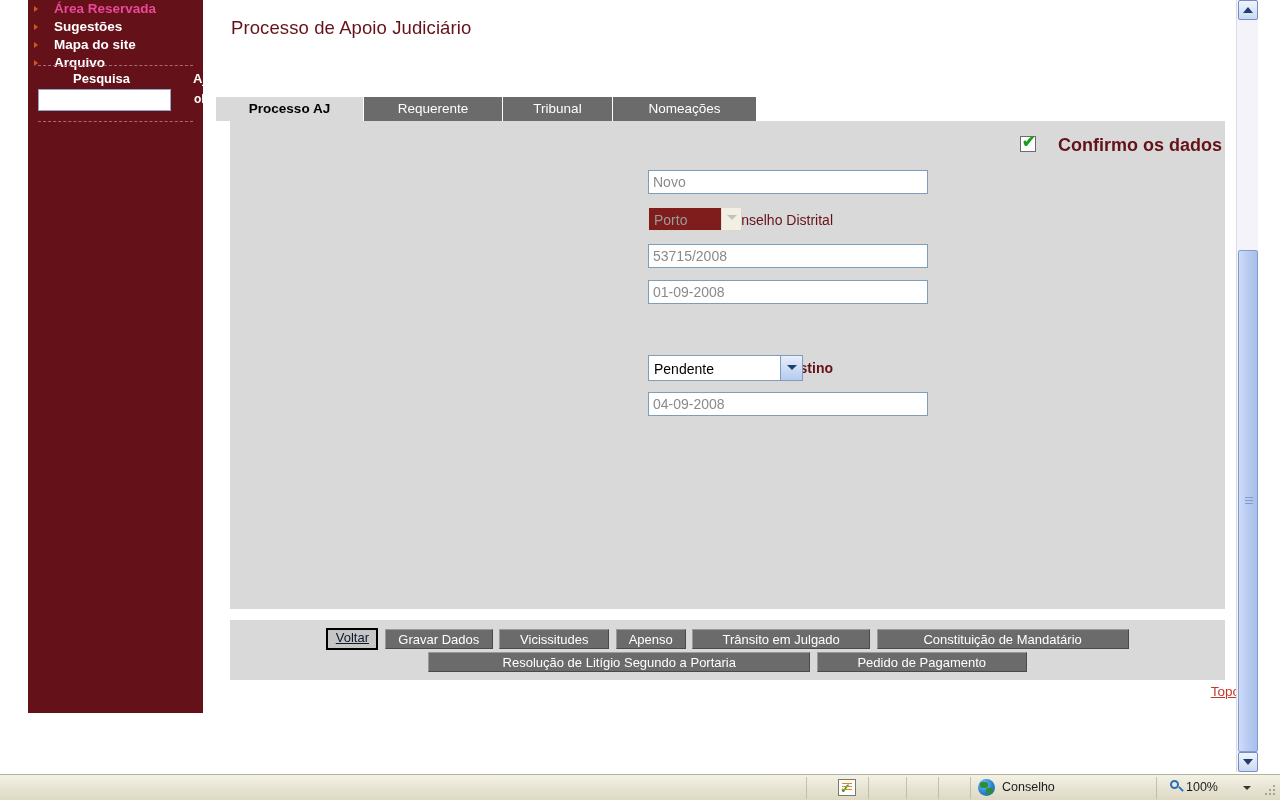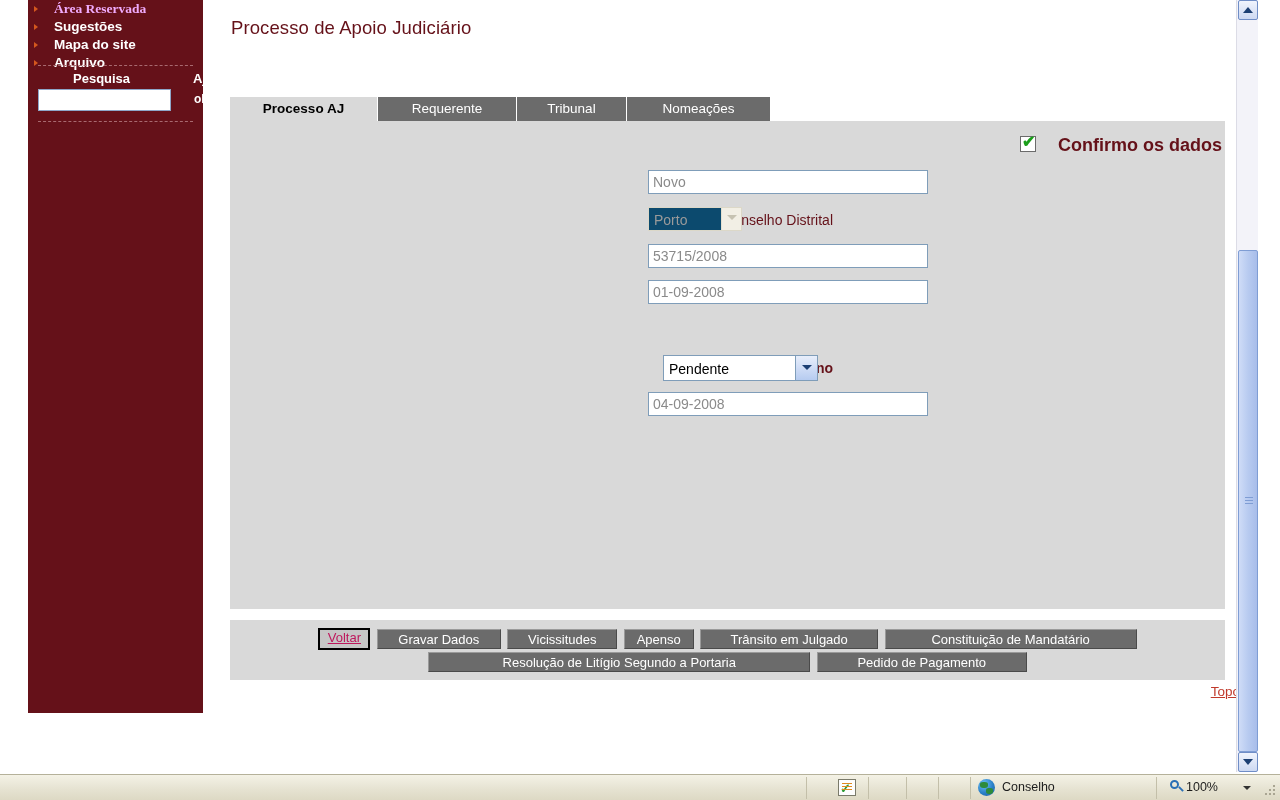--- a/index.html
+++ b/index.html
@@ -54,21 +54,21 @@
     cursor: pointer;
   }
   .nav-item .bullet {
     position: absolute;
     left: 6px; top: 6px;
     width: 0; height: 0;
     border-left: 4px solid #d4581e;
     border-top: 3px solid transparent;
     border-bottom: 3px solid transparent;
   }
-  .nav-item.dim { color: #f0abfc; font-family: Liberation Serif, serif; }
+  .nav-item.dim { color: #ec4899; }
 
   .sep {
     position: absolute;
     left: 10px;
     width: 155px;
     height: 0;
     border-top: 1px dashed #a86a70;
   }
   #sep-top { top: 85px; }
   #sep-bot { top: 141px; }
@@ -129,21 +129,21 @@
     left: 28px; top: 17px;
     color: #651119;
     font-size: 18.5px;
     font-weight: normal;
     letter-spacing: 0.1px;
   }
 
   
   #tabstrip {
     position: absolute;
-    left: 27px; top: 97px;
+    left: 13px; top: 97px;
     width: 995px;
     height: 24px;
   }
   .tab {
     position: absolute;
     top: 0;
     height: 24px;
     line-height: 24px;
     text-align: center;
     font-size: 13.5px;
@@ -229,21 +229,21 @@
     font-size: 14px;
     padding: 0 4px;
   }
   input.txt:disabled { color: #8a8a8a; }
 
   
   .sel {
     position: relative;
     height: 24px;
     border: 1px solid #dcd8c8;
-    background: #0c4a6e;
+    background: #7f1d1d;
     display: inline-block;
   }
   .sel .sel-text {
     position: absolute;
     left: 5px; top: 0;
     line-height: 24px;
     font-size: 14px;
     color: #9a9a9a;
   }
   .sel .sel-btn {
@@ -260,21 +260,20 @@
     border-left: 5px solid transparent;
     border-right: 5px solid transparent;
     border-top: 5px solid #c6c2b2;
   }
 
   
   .sel.enabled {
     border: 1px solid #7f9db9;
     background: #ffffff;
     cursor: pointer;
-    margin-left: 15px;
   }
   .sel.enabled .sel-text { color: #000000; }
   .sel.enabled .sel-btn {
     background: linear-gradient(180deg,#e8eefb 0%,#b6cbf0 100%);
     border-left: 1px solid #7f9db9;
   }
   .sel.enabled .sel-btn .arw { border-top-color: #1c3f73; }
 
   
   #button-bar {
@@ -306,21 +305,21 @@
     border-top: 1px solid #9a9a9a;
     border-left: 1px solid #9a9a9a;
     border-right: 1px solid #4a4a4a;
     border-bottom: 1px solid #4a4a4a;
     cursor: pointer;
     padding: 0 6px;
     vertical-align: top;
   }
   .btn.focused {
     background: #c6c6c6;
-    color: #be185d;
+    color: #0f172a;
     border: 2px solid #000000;
     line-height: 16px;
     height: 22px;
     margin-top: -1px;
     text-decoration: underline;
   }
 
   #topo-link {
     position: absolute;
     right: 18px; top: 684px;
@@ -600,21 +599,21 @@
           <span class="field-control">
             <input class="txt" type="text" style="width: 280px;" disabled="" value="04-09-2008">
           </span>
         </div>
 
       </div>
 
       <div id="button-bar">
         <div class="btnrow" id="btnrow1">
           <span class="btn focused" style="width:52px;">Voltar</span>
-          <span class="btn" style="width:124px;">Gravar Dados</span>
+          <span class="btn" style="width:108px;">Gravar Dados</span>
           <span class="btn" style="width:110px;">Vicissitudes</span>
           <span class="btn" style="width:70px;">Apenso</span>
           <span class="btn" style="width:178px;">Trânsito em Julgado</span>
           <span class="btn" style="width:252px;">Constituição de Mandatário</span>
         </div>
         <div class="btnrow" id="btnrow2">
           <span class="btn" style="width:382px;">Resolução de Litígio Segundo a Portaria</span>
           <span class="btn" style="width:210px;">Pedido de Pagamento</span>
         </div>
       </div>

